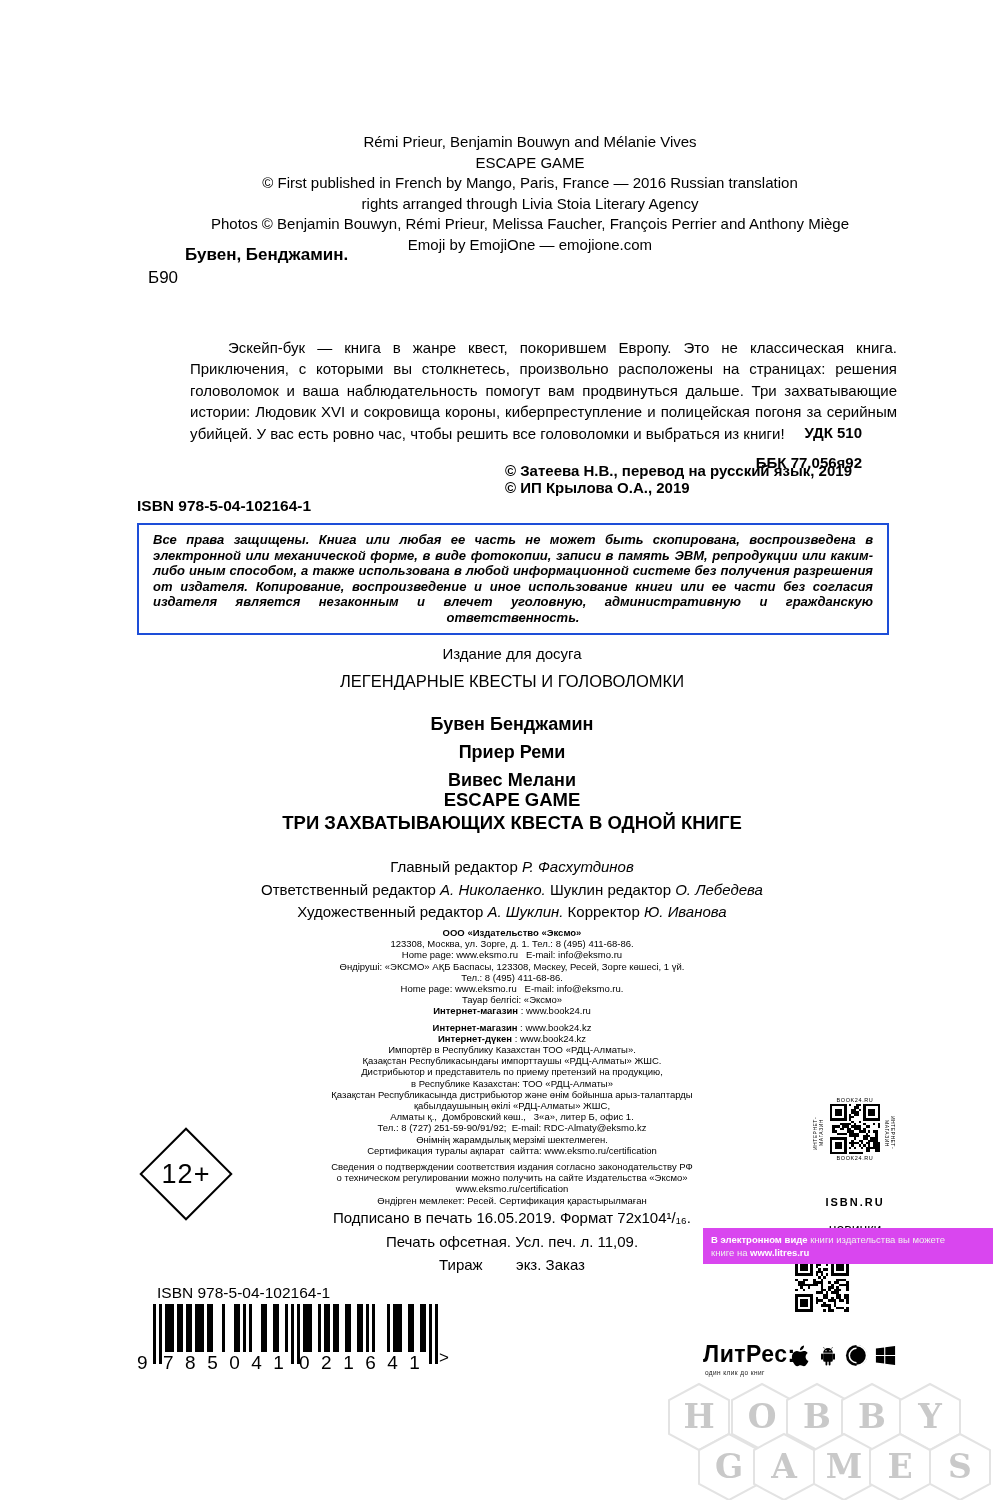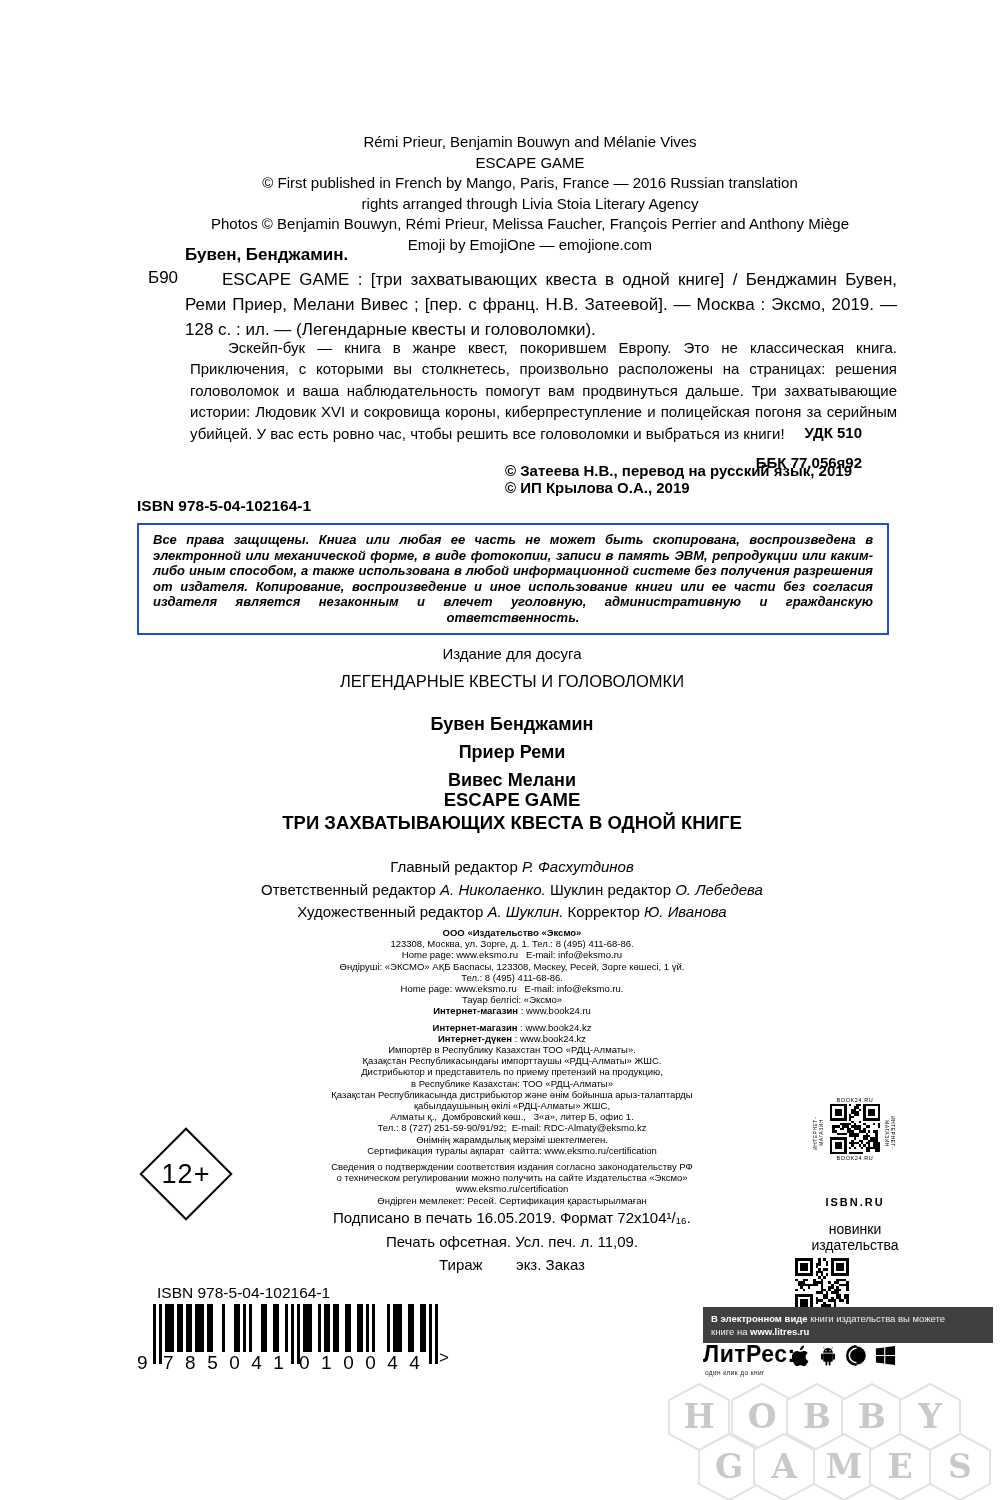--- a/index.html
+++ b/index.html
@@ -67,21 +67,21 @@
   #barcode-wrap{left:137px;top:1284px;width:330px;}
   #barcode-isbn{font-size:15.5px;margin-left:20px;}
   #barcode-box{position:relative;margin-top:2px;height:88px;}
   #barcode-svg{position:absolute;left:16px;top:0;width:285px;height:62px;fill:#000;}
   .bc-digit{position:absolute;top:48px;font-size:19px;}
   #bc-d1{left:0;}
   #bc-d2{left:26px;letter-spacing:11.5px;}
   #bc-d3{left:162px;letter-spacing:11.5px;}
   #bc-d4{left:302px;top:44px;font-size:17px;}
 
-  #litres-banner{left:703px;top:1307px;width:274px;background:#404040;color:#f0f0f0;
+  #litres-banner{left:703px;top:1228px;width:274px;background:#d946ef;color:#f0f0f0;
     padding:5px 8px;font-size:9.5px;line-height:13px;}
   #litres-banner .b{color:#fff;}
   #litres-logo{left:703px;top:1341px;font-size:23px;font-weight:bold;letter-spacing:.5px;}
   #litres-tagline{left:705px;top:1369px;font-size:6.5px;letter-spacing:.4px;color:#222;}
   .store-icon{position:absolute;top:1344px;}
   .store-icon svg{fill:#000;}
   #icon-apple{left:791px;}
   #icon-android{left:818px;}
   #icon-pinwheel{left:845px;}
   #icon-windows{left:874px;}
@@ -96,21 +96,20 @@
   <div>ESCAPE GAME</div>
   <div>© First published in French by Mango, Paris, France — 2016 Russian translation</div>
   <div>rights arranged through Livia Stoia Literary Agency</div>
   <div>Photos © Benjamin Bouwyn, Rémi Prieur, Melissa Faucher, François Perrier and Anthony Miège</div>
   <div>Emoji by EmojiOne — emojione.com</div>
 </div>
 
 <div id="bib-code" class="abs">Б90</div>
 <div id="bib" class="abs">
   <div class="bib-author">Бувен, Бенджамин.</div>
-  <p class="bib-entry">ESCAPE GAME : [три захватывающих квеста в одной книге] / Бенджамин Бувен, Реми Приер, Мелани Вивес ; [пер. с франц. Н.В. Затеевой]. — Москва : Эксмо, 2019. — 128 с. : ил. — (Легендарные квесты и головоломки).</p>
 </div>
 
 <div id="annotation" class="abs">Эскейп-бук — книга в жанре квест, покорившем Европу. Это не классическая книга. Приключения, с которыми вы столкнетесь, произвольно расположены на страницах: решения головоломок и ваша наблюдательность помогут вам продвинуться дальше. Три захватывающие истории: Людовик XVI и сокровища короны, киберпреступление и полицейская погоня за серийным убийцей. У вас есть ровно час, чтобы решить все головоломки и выбраться из книги!</div>
 
 <div id="udk" class="abs">УДК 510</div>
 <div id="bbk" class="abs">ББК 77.056я92</div>
 
 <div id="copyrights" class="abs">
   <div>© Затеева Н.В., перевод на русский язык, 2019</div>
   <div>© ИП Крылова О.А., 2019</div>
@@ -487,21 +486,21 @@
         <rect x="219" y="0" width="3" height="48"></rect>
         <rect x="234" y="0" width="3" height="48"></rect>
         <rect x="240" y="0" width="9" height="48"></rect>
         <rect x="255" y="0" width="6" height="48"></rect>
         <rect x="267" y="0" width="6" height="48"></rect>
         <rect x="276" y="0" width="3" height="60"></rect>
         <rect x="282" y="0" width="3" height="60"></rect>
       </svg>
     <span class="bc-digit" id="bc-d1">9</span>
     <span class="bc-digit" id="bc-d2">785041</span>
-    <span class="bc-digit" id="bc-d3">010044</span>
+    <span class="bc-digit" id="bc-d3">021641</span>
     <span class="bc-digit" id="bc-d4">&gt;</span>
   </div>
 </div>
 
 <div id="litres-banner" class="abs">
   <div><span class="b">В электронном виде </span><span>книги издательства вы можете</span></div>
   <div><span>книге на </span><span class="b">www.litres.ru</span></div>
 </div>
 <div id="litres-logo" class="abs">ЛитРес:</div>
 <div id="litres-tagline" class="abs">один клик до книг</div>

